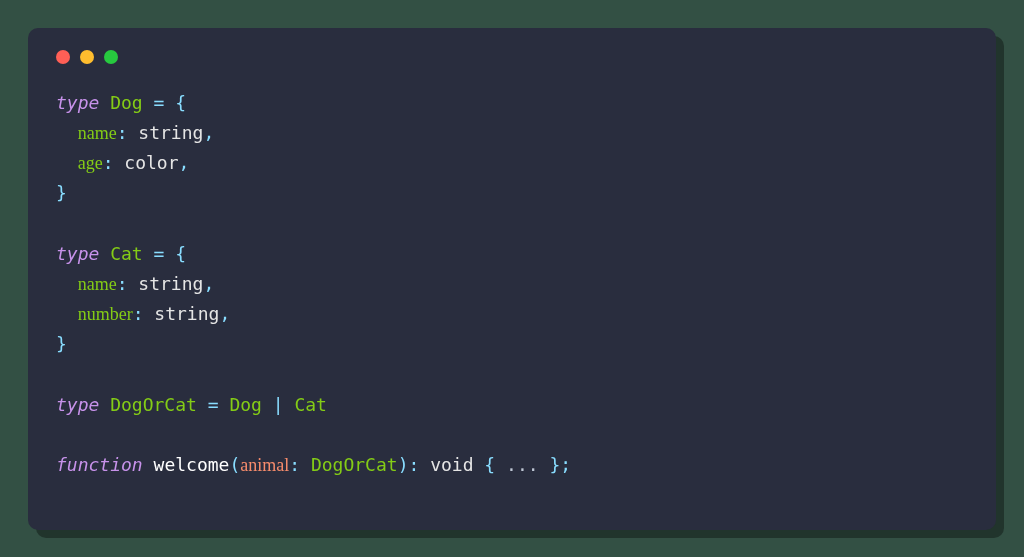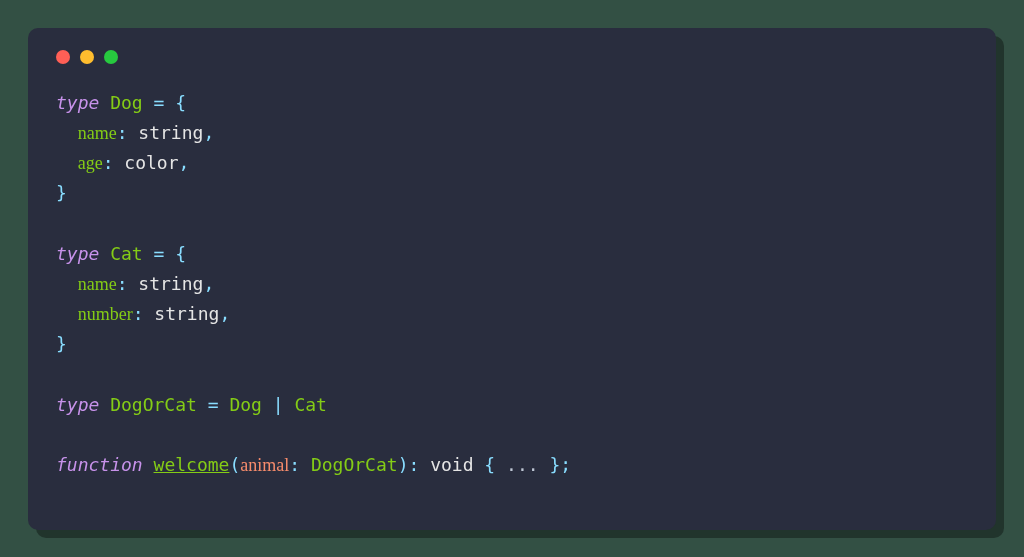--- a/index.html
+++ b/index.html
@@ -41,21 +41,21 @@
       color: #bfc7d5;
       white-space: pre;
     }
     .tok { white-space: pre; margin-top: 24px; }
     .c-keyword { color: #c792ea; font-style: italic; }
     .c-typename { color: #84cc16; }
     .c-punct { color: #89ddff; }
     .c-prop { color: #84cc16; font-family: Liberation Serif, serif; }
     .c-builtin { color: #e5e5e5; }
     .c-funckw { color: #c792ea; font-style: italic; text-align: right; }
-    .c-funcname { color: #84cc16; text-decoration: underline; }
+    .c-funcname { color: #ffffff; }
     .c-param { color: #f78c6c; font-family: Liberation Serif, serif; }
     .c-plain { color: #bfc7d5; }
   </style>
 </head>
 <body>
 
 <div class="window">
   <div class="traffic-lights">
     <div class="dot red"></div>
     <div class="dot yellow"></div>

